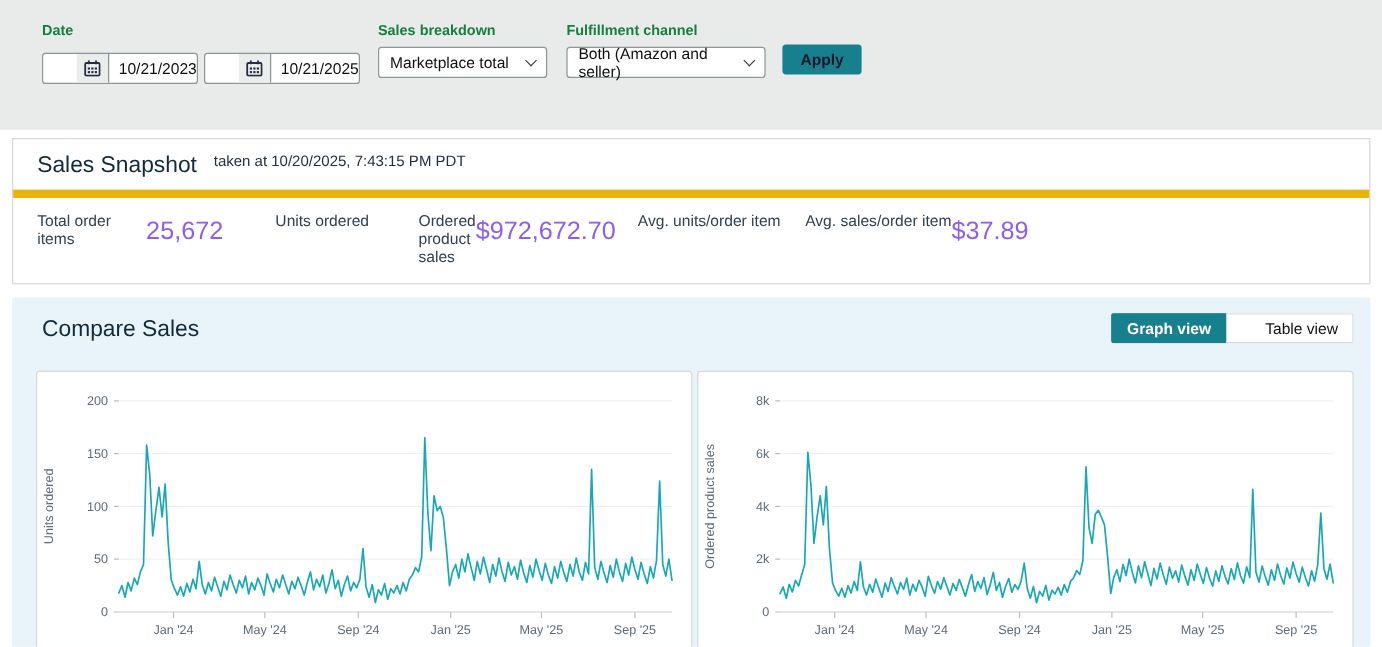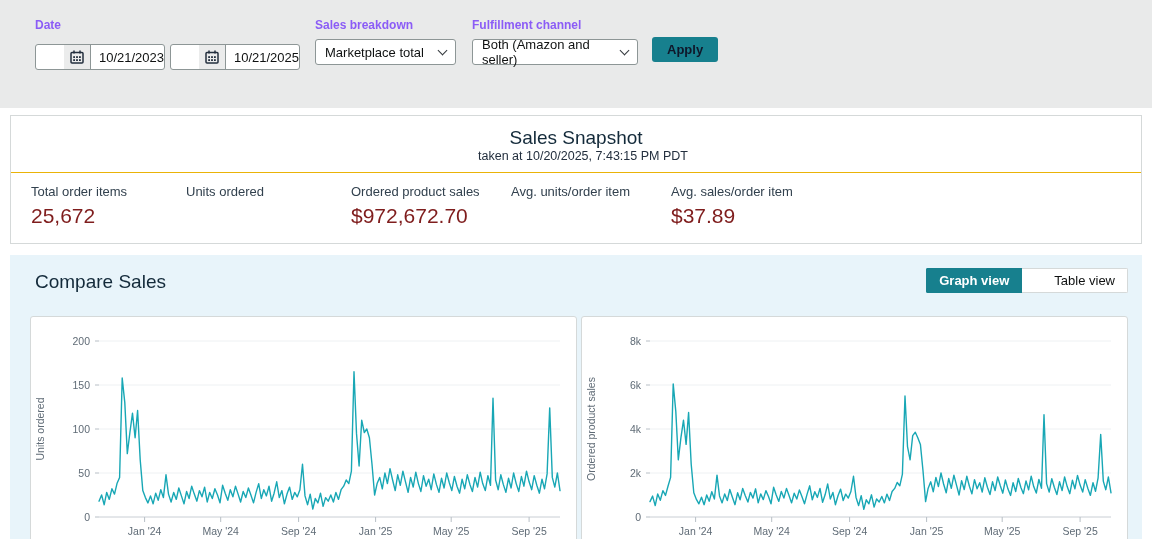--- a/index.html
+++ b/index.html
@@ -3,21 +3,21 @@
 <meta charset="utf-8">
 <style>
   * { box-sizing: border-box; margin: 0; padding: 0; }
   html,body { width:1152px; height:539px; overflow:hidden; background:#fff;
     font-family:"Liberation Sans", sans-serif; color:#0f1111; }
 
   
   .filter-bar { width:100%; height:108px; background:#e9eaea; padding:18px 0 0 35px;
     display:flex; align-items:flex-start; }
   .filter-group { display:flex; flex-direction:column; }
-  .filter-label { font-size:12px; font-weight:bold; color:#8b5cf6; margin-bottom:7px; }
+  .filter-label { font-size:12px; font-weight:bold; color:#15803d; margin-bottom:7px; }
   .select { background:#fff; border:1px solid #8d9696; border-radius:3px; height:26px;
     display:flex; align-items:center; justify-content:space-between; padding:0 9px;
     font-size:13px; cursor:pointer; }
   .chev { width:7px; height:7px; border-right:1.8px solid #33383d; border-bottom:1.8px solid #33383d;
     transform:rotate(45deg); margin-top:-4px; flex:none; margin-left:8px; }
   .g-date { width:265px; margin-right:15px; }
   .g-breakdown { width:141px; margin-right:16px; }
   .g-fulfill { width:166px; margin-right:14px; }
   .date-row { display:flex; margin-top:5px; }
   .date-input { width:130px; height:26px; background:#fff; border:1px solid #8d9696;
@@ -25,28 +25,28 @@
   .date-input + .date-input { margin-left:5px; }
   .cal-box { width:27px; height:100%; background:#ebecec; border-right:1px solid #8d9696;
     display:flex; align-items:center; justify-content:center; flex:none; }
   .date-text { font-size:13px; padding-left:8px; }
   .apply-btn { margin-top:19px; background:#17808e; color:#0f172a; border:1px solid #116general;
     border:none; border-radius:3px; font-size:13px; font-weight:bold; padding:5px 15px;
     height:25px; cursor:pointer; font-family:"Liberation Sans", sans-serif; }
 
   
   .snapshot { margin:7px 10px 0; background:#fff; border:1px solid #d5d9d9; }
-  .snap-header { display:flex; align-items:center; padding:11px 20px 9px;
-    border-bottom:1px solid #eab308;flex-direction:column; }
+  .snap-header { display:flex; align-items:flex-start; padding:11px 20px 9px;
+    border-bottom:7px solid #eab308; }
   .snap-title { font-size:19px; font-weight:400; color:#132a3a; }
   .snap-taken { font-size:12.5px; color:#232f3e; margin-left:14px; font-weight:500; }
   .metrics { display:flex; padding:11px 20px 15px; }
-  .metric { display:flex; flex-direction:column; }
+  .metric { display:flex; flex-direction:row;justify-content:center; }
   .metric .m-label { font-size:13px; color:#32414e; }
-  .metric .m-value { font-size:21px; color:#7f1d1d; margin-top:5px; }
+  .metric .m-value { font-size:21px; color:#8b5cf6; margin-top:5px; }
   .m0{width:155px}.m1{width:165px}.m2{width:160px}.m3{width:160px}.m4{width:auto}
 
   
   .compare { margin:11px 10px 0; background:#e8f4fa; padding:13px 14px 20px 25px; height:330px; }
   .compare-header { display:flex; align-items:flex-end; justify-content:space-between; }
   .compare-title { font-size:19px; font-weight:400; color:#132a3a; }
   .view-toggle { display:flex; border-radius:2px; overflow:hidden; }
   .vt { font-size:13px; padding:4px 12px; height:25px; cursor:pointer;
     font-family:"Liberation Sans", sans-serif; }
   .vt.active { background:#17808e; color:#fff; font-weight:bold; border:1px solid #17808e; }

